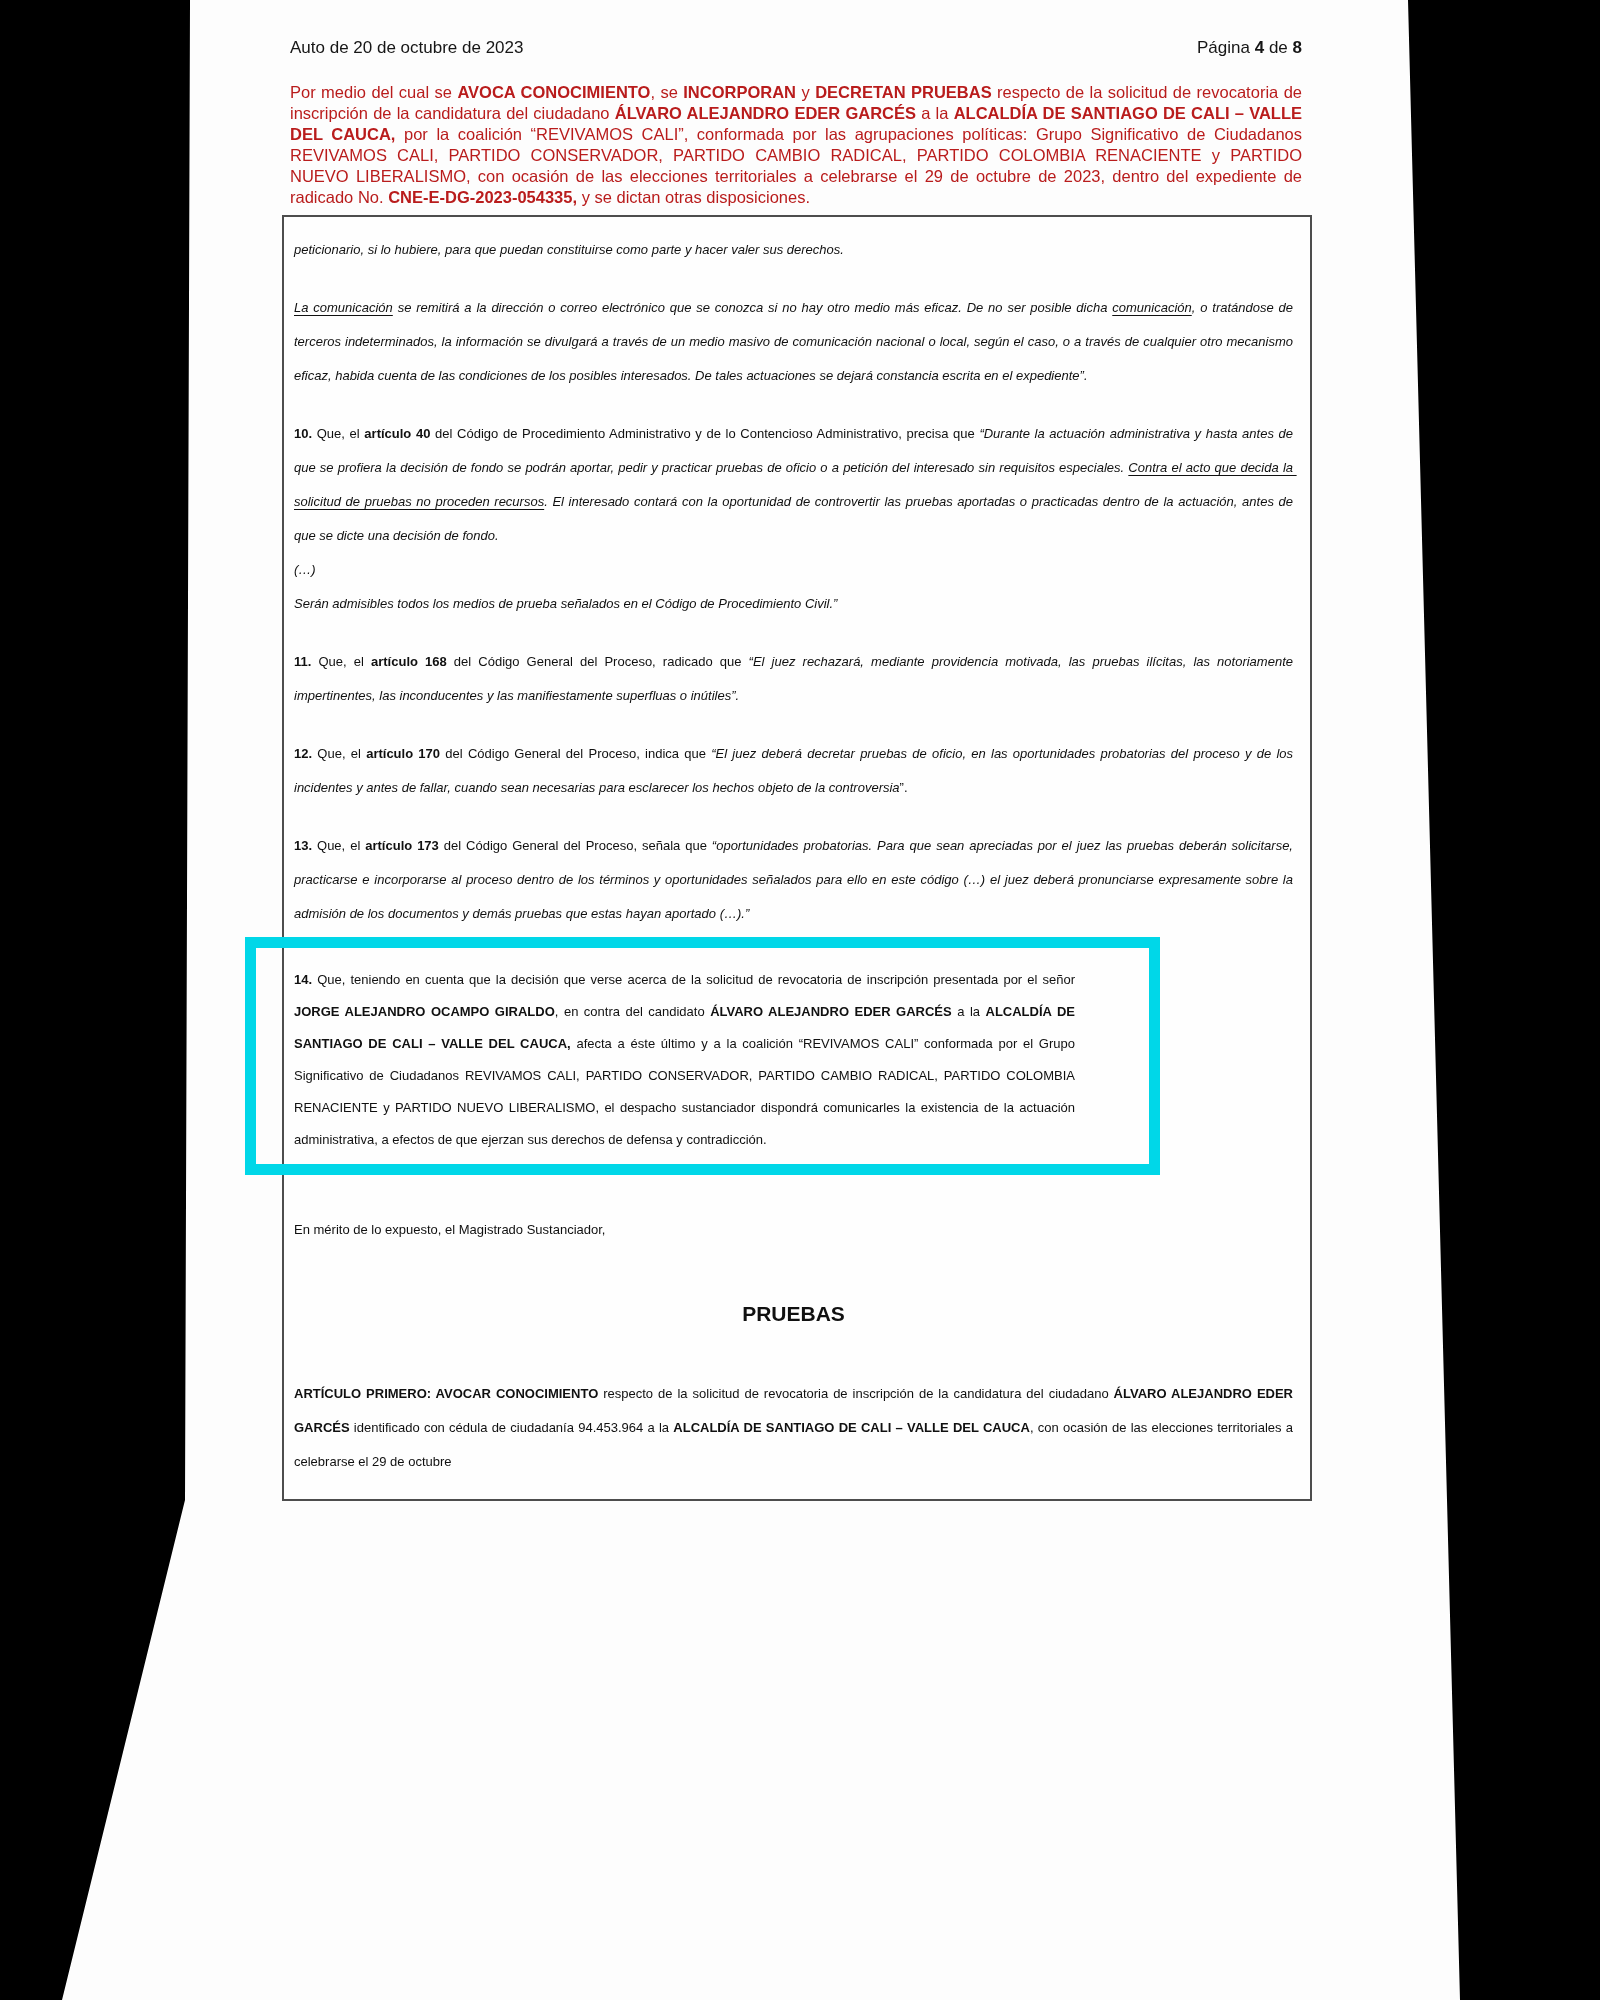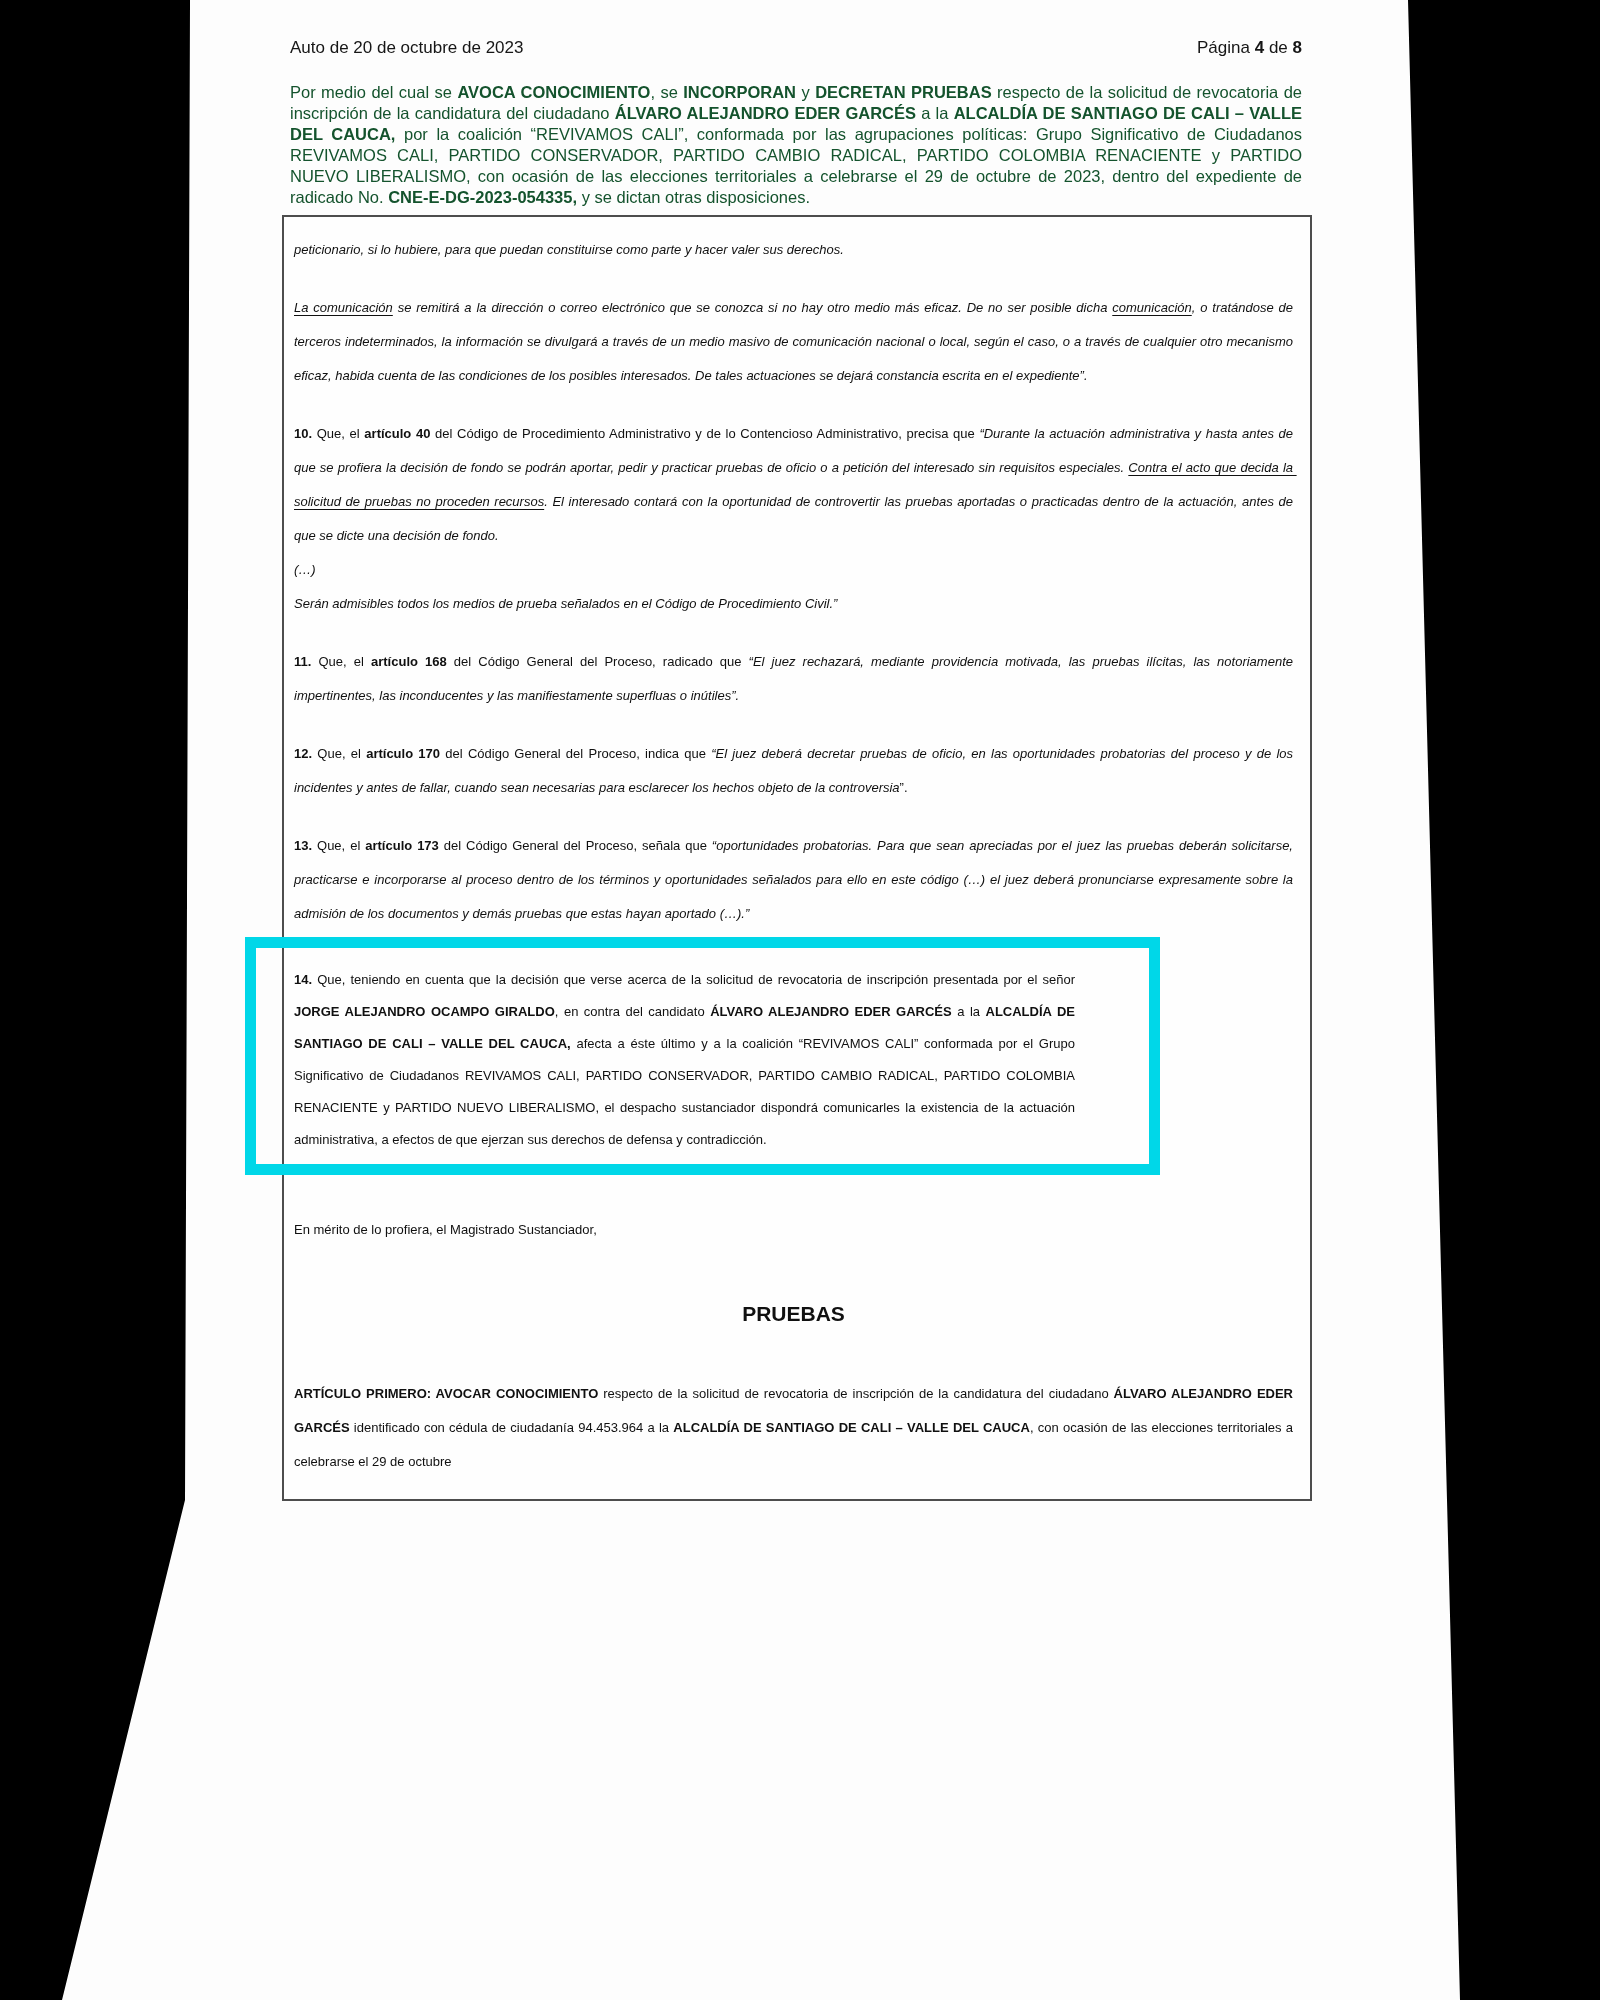--- a/index.html
+++ b/index.html
@@ -21,21 +21,21 @@
   }
   .header-row{
     display:flex;justify-content:space-between;
     font-size:17px;line-height:24px;
     margin-bottom:22px;
   }
   .summary{
     margin:0;
     font-size:16.5px;line-height:21px;
     text-align:justify;
-    color:#14532d;
+    color:#b91c1c;
     white-space:pre-wrap;
   }
   .content-box{
     position:absolute;left:282px;top:215px;width:1030px;
     box-sizing:border-box;
     border:2px solid #4d4d4d;
     background:#fefefe;
     padding:16px 17px 20px 10px;
     overflow:visible;
   }
@@ -92,20 +92,20 @@
     <p class="para"><span class="b">11.</span><span> Que, el </span><span class="b">artículo 168</span><span> del Código General del Proceso, radicado que </span><span class="i">“El juez rechazará, mediante providencia motivada, las pruebas ilícitas, las notoriamente impertinentes, las inconducentes y las manifiestamente superfluas o inútiles”.</span></p>
 
     <p class="para"><span class="b">12.</span><span> Que, el </span><span class="b">artículo 170</span><span> del Código General del Proceso, indica que </span><span class="i">“El juez deberá decretar pruebas de oficio, en las oportunidades probatorias del proceso y de los incidentes y antes de fallar, cuando sean necesarias para esclarecer los hechos objeto de la controversia</span><span>”.</span></p>
 
     <p class="para p13"><span class="b">13.</span><span> Que, el </span><span class="b">artículo 173</span><span> del Código General del Proceso, señala que </span><span class="i">“oportunidades probatorias. Para que sean apreciadas por el juez las pruebas deberán solicitarse, practicarse e incorporarse al proceso dentro de los términos y oportunidades señalados para ello en este código (…) el juez deberá pronunciarse expresamente sobre la admisión de los documentos y demás pruebas que estas hayan aportado (…).”</span></p>
 
     <div class="highlight">
       <p class="para"><span class="b">14.</span><span> Que, teniendo en cuenta que la decisión que verse acerca de la solicitud de revocatoria de inscripción presentada por el señor </span><span class="b">JORGE ALEJANDRO OCAMPO GIRALDO</span><span>, en contra del candidato </span><span class="b">ÁLVARO ALEJANDRO EDER GARCÉS</span><span> a la </span><span class="b">ALCALDÍA DE SANTIAGO DE CALI – VALLE DEL CAUCA,</span><span> afecta a éste último y a la coalición “REVIVAMOS CALI” conformada por el Grupo Significativo de Ciudadanos REVIVAMOS CALI, PARTIDO CONSERVADOR, PARTIDO CAMBIO RADICAL, PARTIDO COLOMBIA RENACIENTE y PARTIDO NUEVO LIBERALISMO, el despacho sustanciador dispondrá comunicarles la existencia de la actuación administrativa, a efectos de que ejerzan sus derechos de defensa y contradicción.</span></p>
     </div>
 
-    <p class="para p-merito">En mérito de lo profiera, el Magistrado Sustanciador,</p>
+    <p class="para p-merito">En mérito de lo expuesto, el Magistrado Sustanciador,</p>
 
     <p class="ordena">PRUEBAS</p>
 
     <p class="para p-art"><span class="b">ARTÍCULO PRIMERO: AVOCAR CONOCIMIENTO</span><span> respecto de la solicitud de revocatoria de inscripción de la candidatura del ciudadano </span><span class="b">ÁLVARO ALEJANDRO EDER GARCÉS</span><span> identificado con cédula de ciudadanía 94.453.964 a la </span><span class="b">ALCALDÍA DE SANTIAGO DE CALI – VALLE DEL CAUCA</span><span>, con ocasión de las elecciones territoriales a celebrarse el 29 de octubre</span></p>
 
   </div>
 </div>
 
 </body></html>

